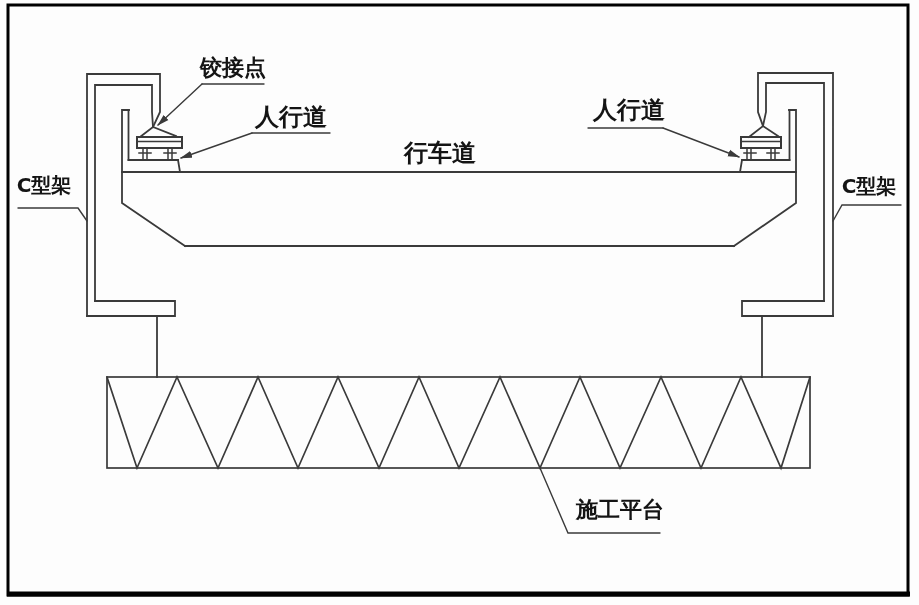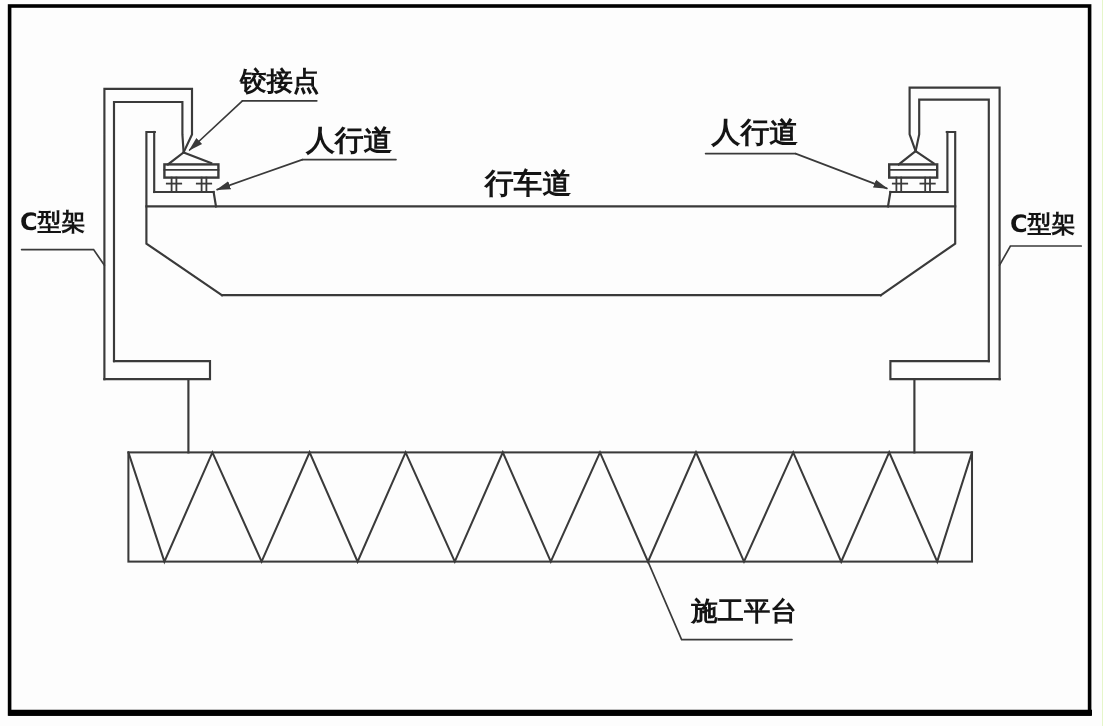--- a/index.html
+++ b/index.html
@@ -1,17 +1,17 @@
 <!DOCTYPE html>
 <html><head>
 <meta charset="utf-8">
 <style>
   html,body{margin:0;padding:0;background:#e8e8e8;}
   body{width:919px;height:605px;}
-  .sheet{width:919px;height:605px;background:#bef264;position:relative;}
+  .sheet{width:919px;height:605px;background:#a3a3a3;position:relative;}
   svg{display:block;}
   .lbl{
     font-family:"DejaVu Sans","Liberation Sans",sans-serif;
     font-weight:bold;
     fill:#141414;
   }
 </style>
 </head>
 <body>
 

